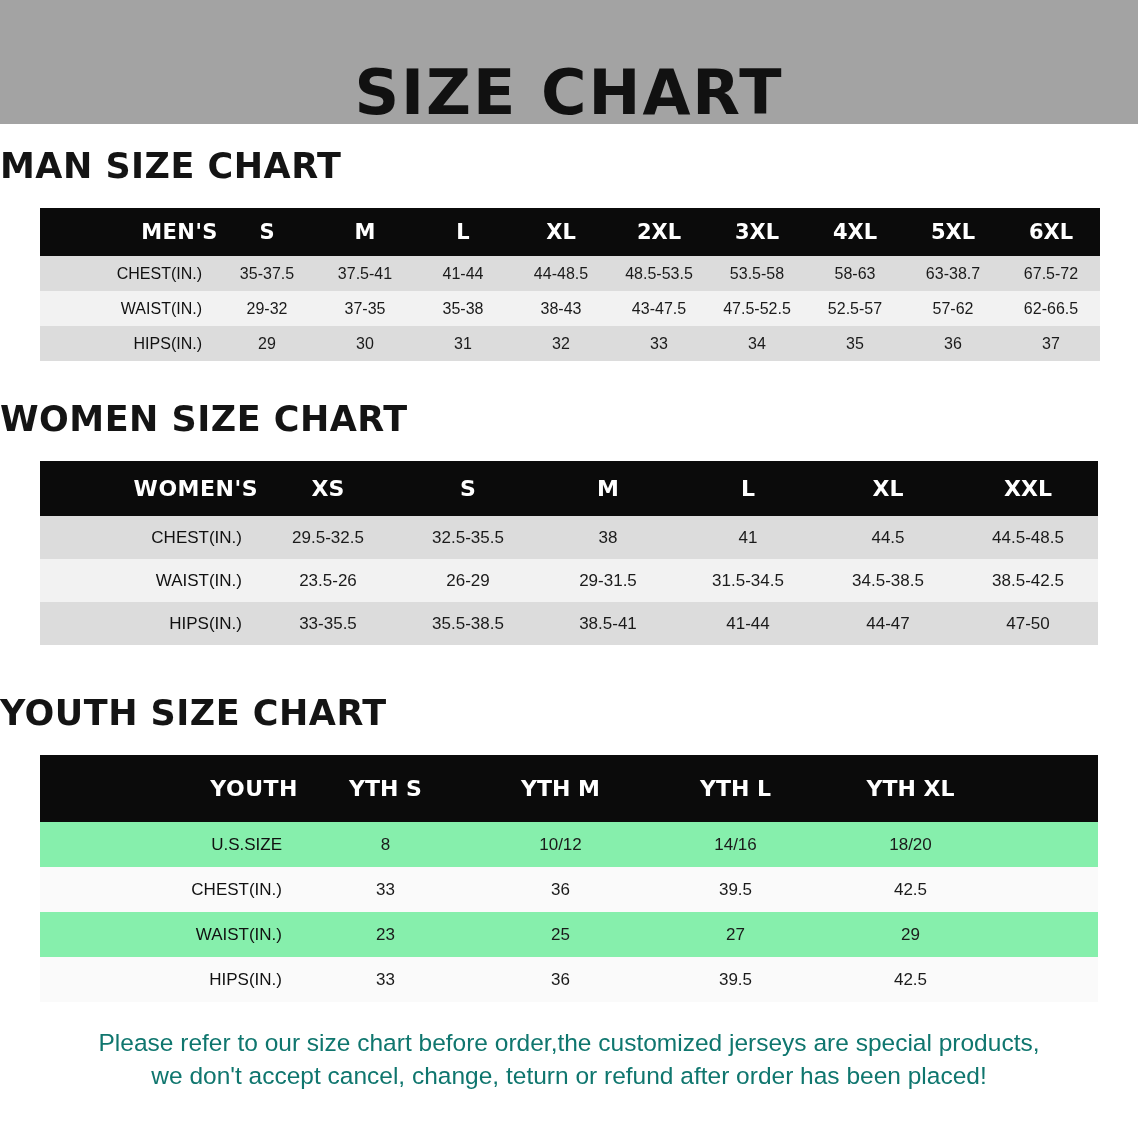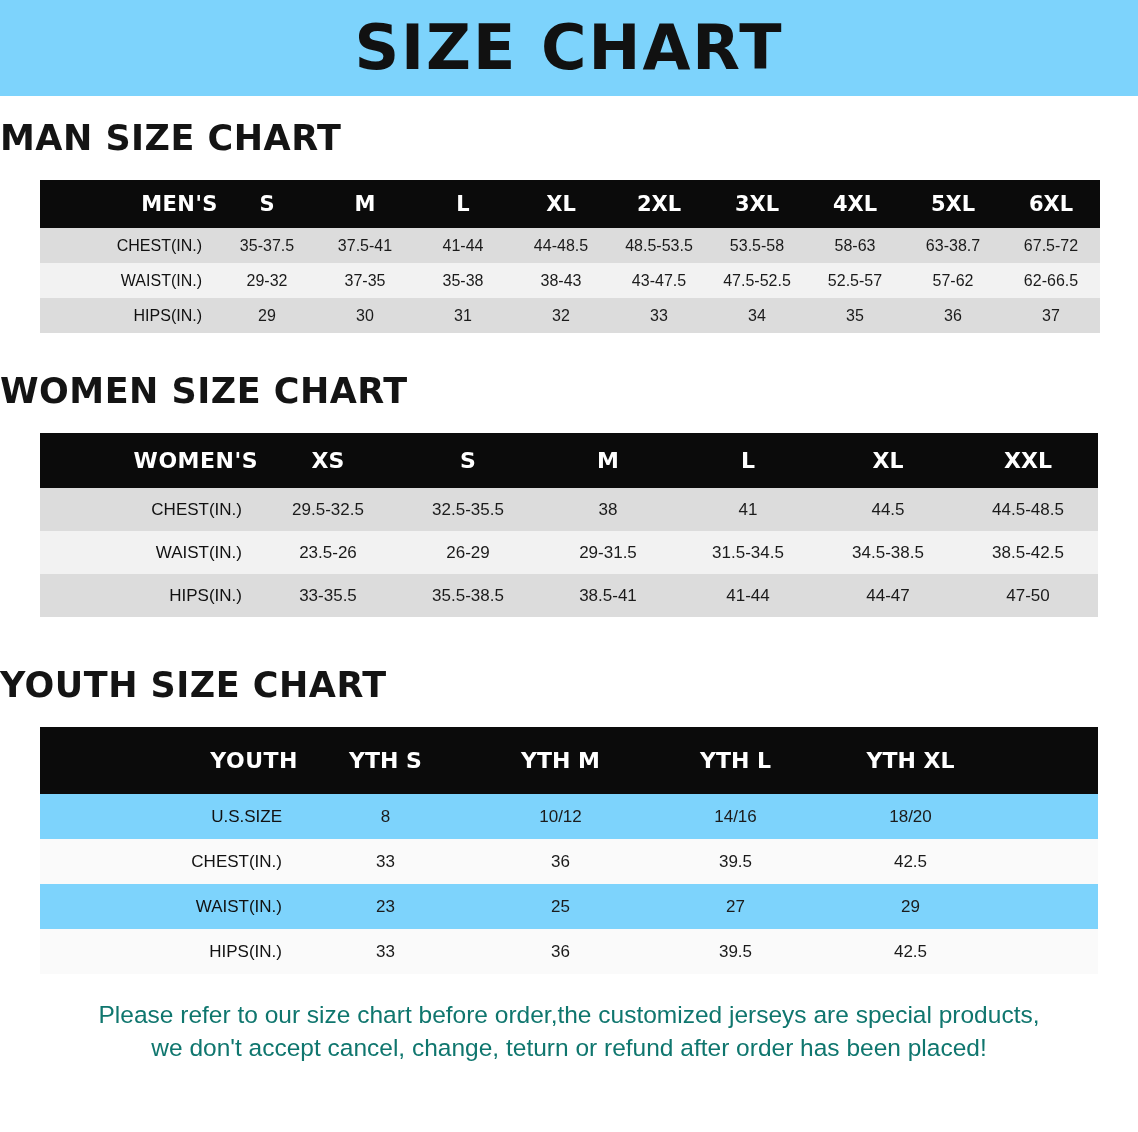--- a/index.html
+++ b/index.html
@@ -9,24 +9,24 @@
   body {
     width: 1138px;
     height: 1132px;
     background: #ffffff;
     font-family: "Liberation Sans", sans-serif;
     overflow: hidden;
   }
 
   
   .banner {
-    background: #7dd3fc;
-    height: 96px;
+    background: #a3a3a3;
+    height: 124px;
     display: flex;
-    align-items: center;
+    align-items: flex-end;
     justify-content: center;
   }
   .banner-title {
     font-family: "DejaVu Sans", sans-serif;
     font-weight: 700;
     font-size: 62px;
     letter-spacing: 2px;
     color: #111111;
     line-height: 1;
   }
@@ -92,21 +92,21 @@
   tbody tr.alt-dark  { background: #DCDCDC; }
   tbody tr.alt-light { background: #F2F2F2; }
 
   
   .women thead th { font-size: 22px; height: 55px; }
   .women tbody td { height: 43px; font-size: 17px; }
 
   
   .youth thead th { font-size: 22px; height: 67px; }
   .youth tbody td { height: 45px; font-size: 17px; }
-  .youth tbody tr.alt-dark  { background: #7dd3fc; }
+  .youth tbody tr.alt-dark  { background: #86efac; }
   .youth tbody tr.alt-light { background: #FAFAFA; }
 
   
   .note {
     margin: 24px 36px 0 36px;
     color: #0f766e;
     font-size: 24.5px;
     line-height: 1.35;
     text-align: center;
     font-family: "Liberation Sans", sans-serif;

